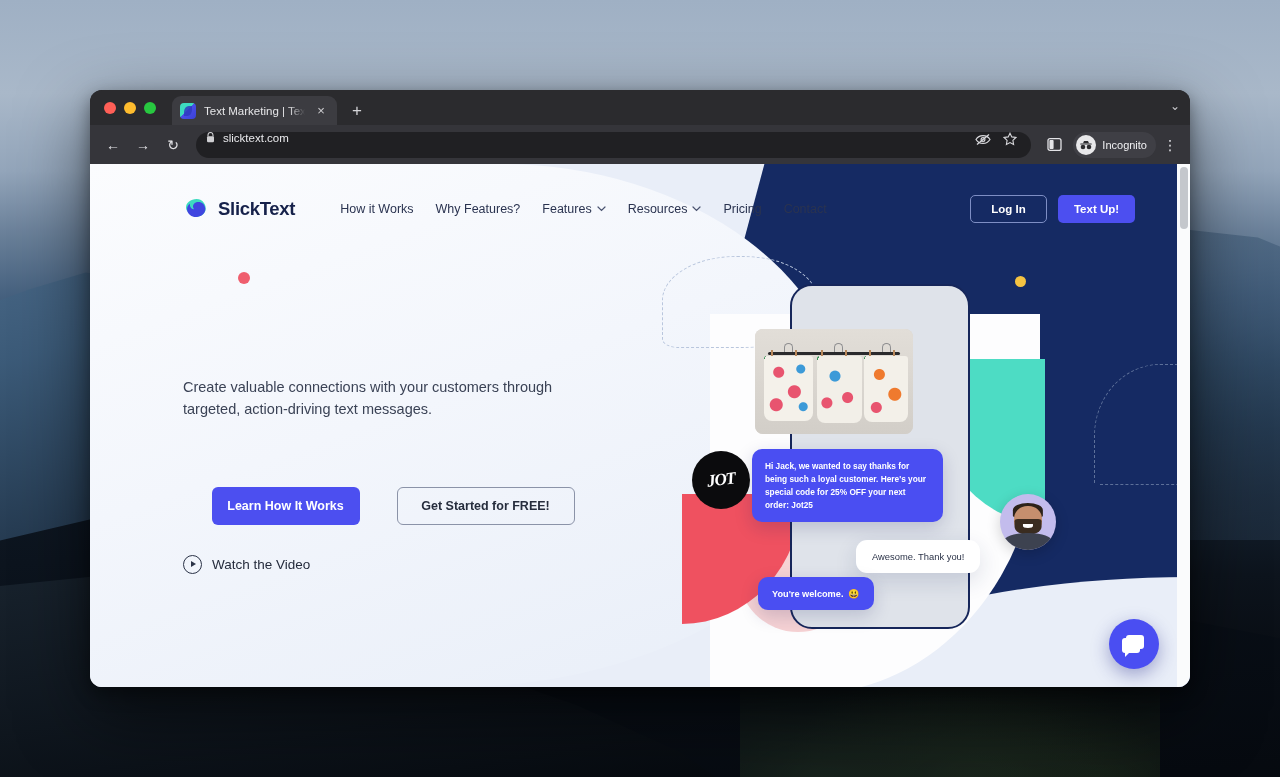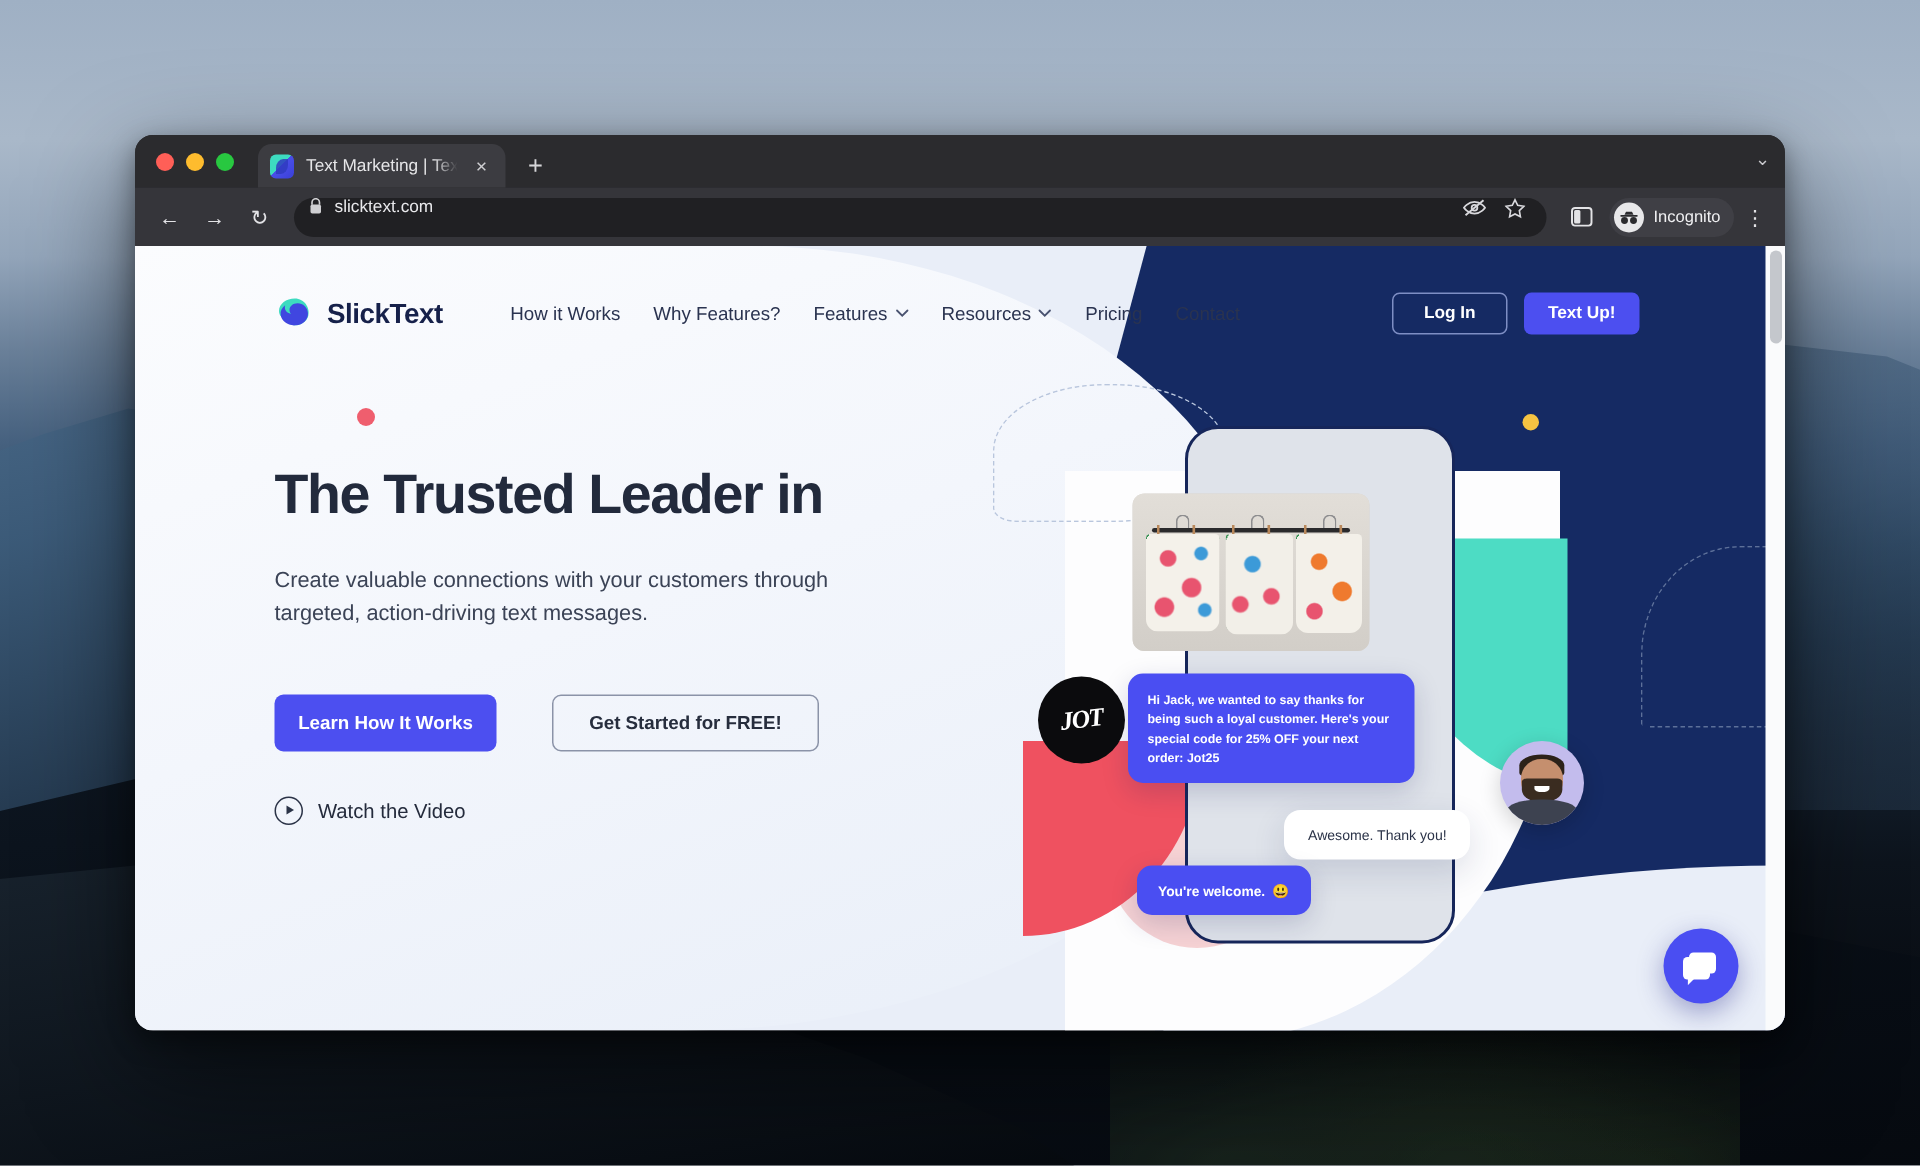--- a/index.html
+++ b/index.html
@@ -94,29 +94,29 @@
     background:#e9eef8; border-radius:100% 0 0 0 / 100% 0 0 0; }
 
   
   .site-header { position:absolute; left:0; top:16px; width:100%; height:58px; display:flex; align-items:center; z-index:9; }
   .logo-wrap { display:flex; align-items:center; gap:9px; margin-left:93px; }
   .logo-mark { width:26px;height:26px;position:relative; }
   .logo-text { font-size:18.5px; font-weight:700; color:#16214a; letter-spacing:-.3px; }
   .nav { display:flex; align-items:center; gap:22px; margin-left:45px; }
   .nav-item { font-size:12.5px; color:#2a3350; display:flex; align-items:center; gap:5px; white-space:nowrap; }
   .nav-chev { font-size:8px; color:#4a5370; }
-  .hdr-actions { margin-left:auto; margin-right:97px; display:flex; align-items:center; gap:11px; }
+  .hdr-actions { margin-left:auto; margin-right:55px; display:flex; align-items:center; gap:11px; }
   .btn-login { width:77px;height:28px;border:1px solid #7e8ec4;border-radius:5px;color:#fff;font-size:11.5px;font-weight:600;display:flex;align-items:center;justify-content:center; }
   .btn-signup { width:77px;height:28px;background:#4c4ff0;border-radius:5px;color:#fff;font-size:11.5px;font-weight:700;display:flex;align-items:center;justify-content:center; }
 
   
   .hero-left { position:absolute; left:93px; top:145px; width:420px; z-index:8; }
   .h1 { font-size:37px; line-height:1.16; font-weight:700; color:#222a3c; letter-spacing:-.9px; }
   .sub { margin-top:24px; font-size:14.5px; line-height:1.55; color:#3b4356; max-width:400px; }
-  .cta-row { margin-top:42px; display:flex; gap:37px; }
+  .cta-row { margin-top:66px; display:flex; gap:37px;justify-content:center; }
   .cta-primary { width:148px;height:38px;background:#4c4ff0;border-radius:6px;color:#fff;font-size:12.5px;font-weight:700;display:flex;align-items:center;justify-content:center; }
   .cta-secondary { width:178px;height:38px;background:transparent;border:1px solid #8b93a8;border-radius:6px;color:#262d3d;font-size:12.5px;font-weight:700;display:flex;align-items:center;justify-content:center; }
   .watch { margin-top:30px; display:flex; align-items:center; gap:10px; }
   .play-circle { width:19px;height:19px;border:1.4px solid #2b3347;border-radius:50%;display:flex;align-items:center;justify-content:center; }
   .play-tri { width:0;height:0;border-left:5px solid #2b3347;border-top:3.5px solid transparent;border-bottom:3.5px solid transparent;margin-left:1.5px; }
   .watch-label { font-size:13.5px; color:#242b3c; font-weight:400; }
 
   
   .dot-pink { position:absolute; left:148px; top:108px; width:12px;height:12px;border-radius:50%;background:#ef5e6e; z-index:8;}
   .dot-yellow { position:absolute; left:925px; top:112px; width:11px;height:11px;border-radius:50%;background:#f5c342; z-index:8;}
@@ -391,21 +391,21 @@
           </span>
         </div>
         <div class="hdr-actions">
           <div class="btn-login">Log In</div>
           <div class="btn-signup">Text Up!</div>
         </div>
       </div>
 
       <div class="hero-left">
         <h1 class="h1">
-          <span>The Trusted Leader in</span><br>
+          <br>
         </h1>
         <p class="sub">Create valuable connections with your customers through targeted, action-driving text messages.</p>
         <div class="cta-row">
           <div class="cta-primary">Learn How It Works</div>
           <div class="cta-secondary">Get Started for FREE!</div>
         </div>
         <div class="watch">
           <span class="play-circle">
               <span class="play-tri"></span>
             </span>

